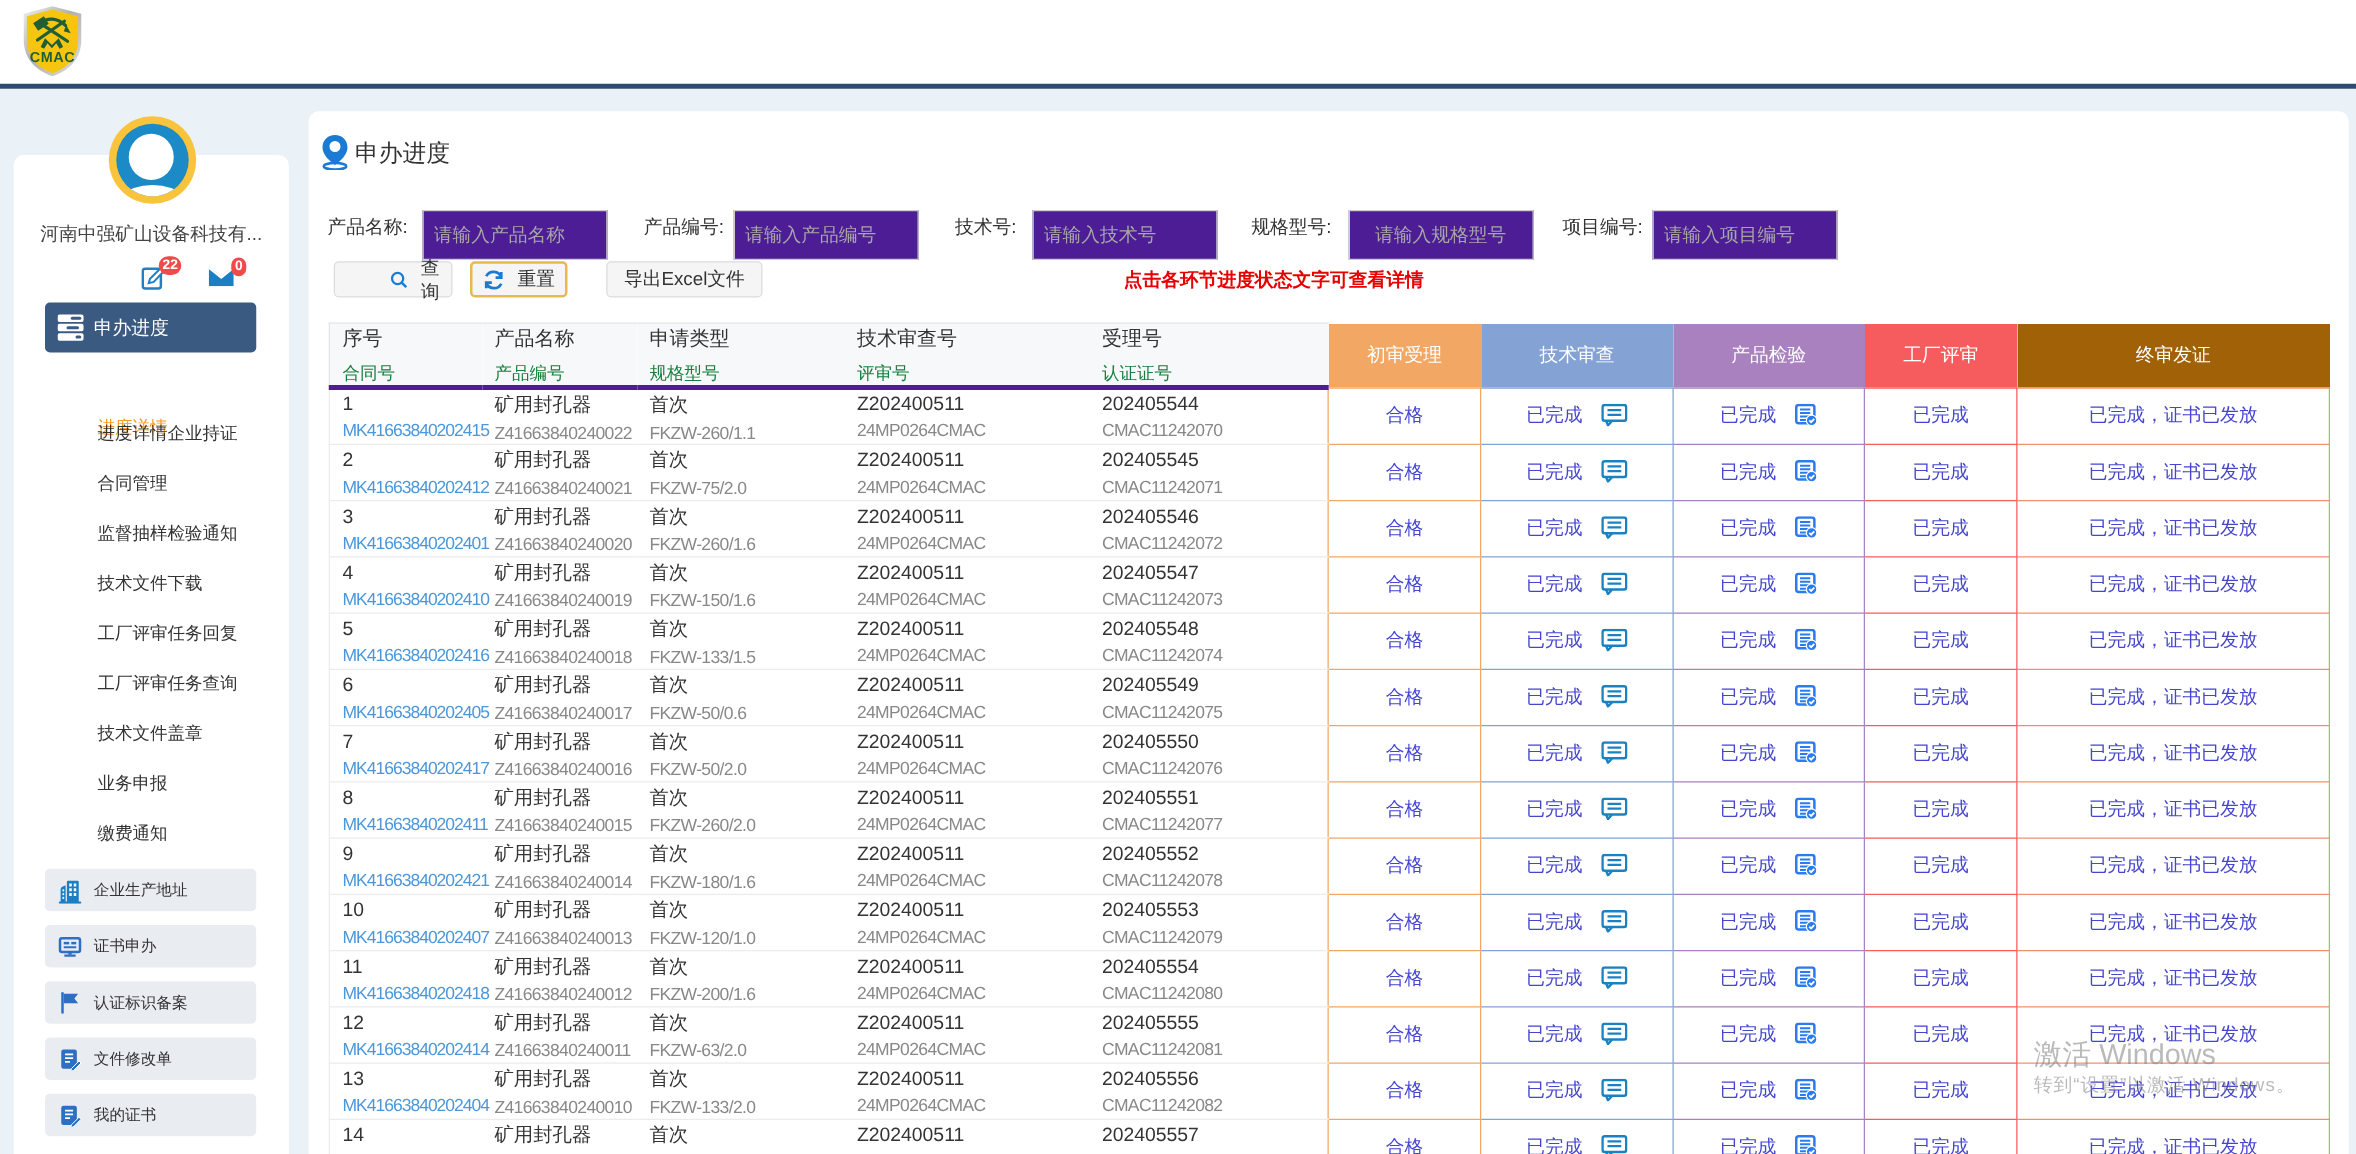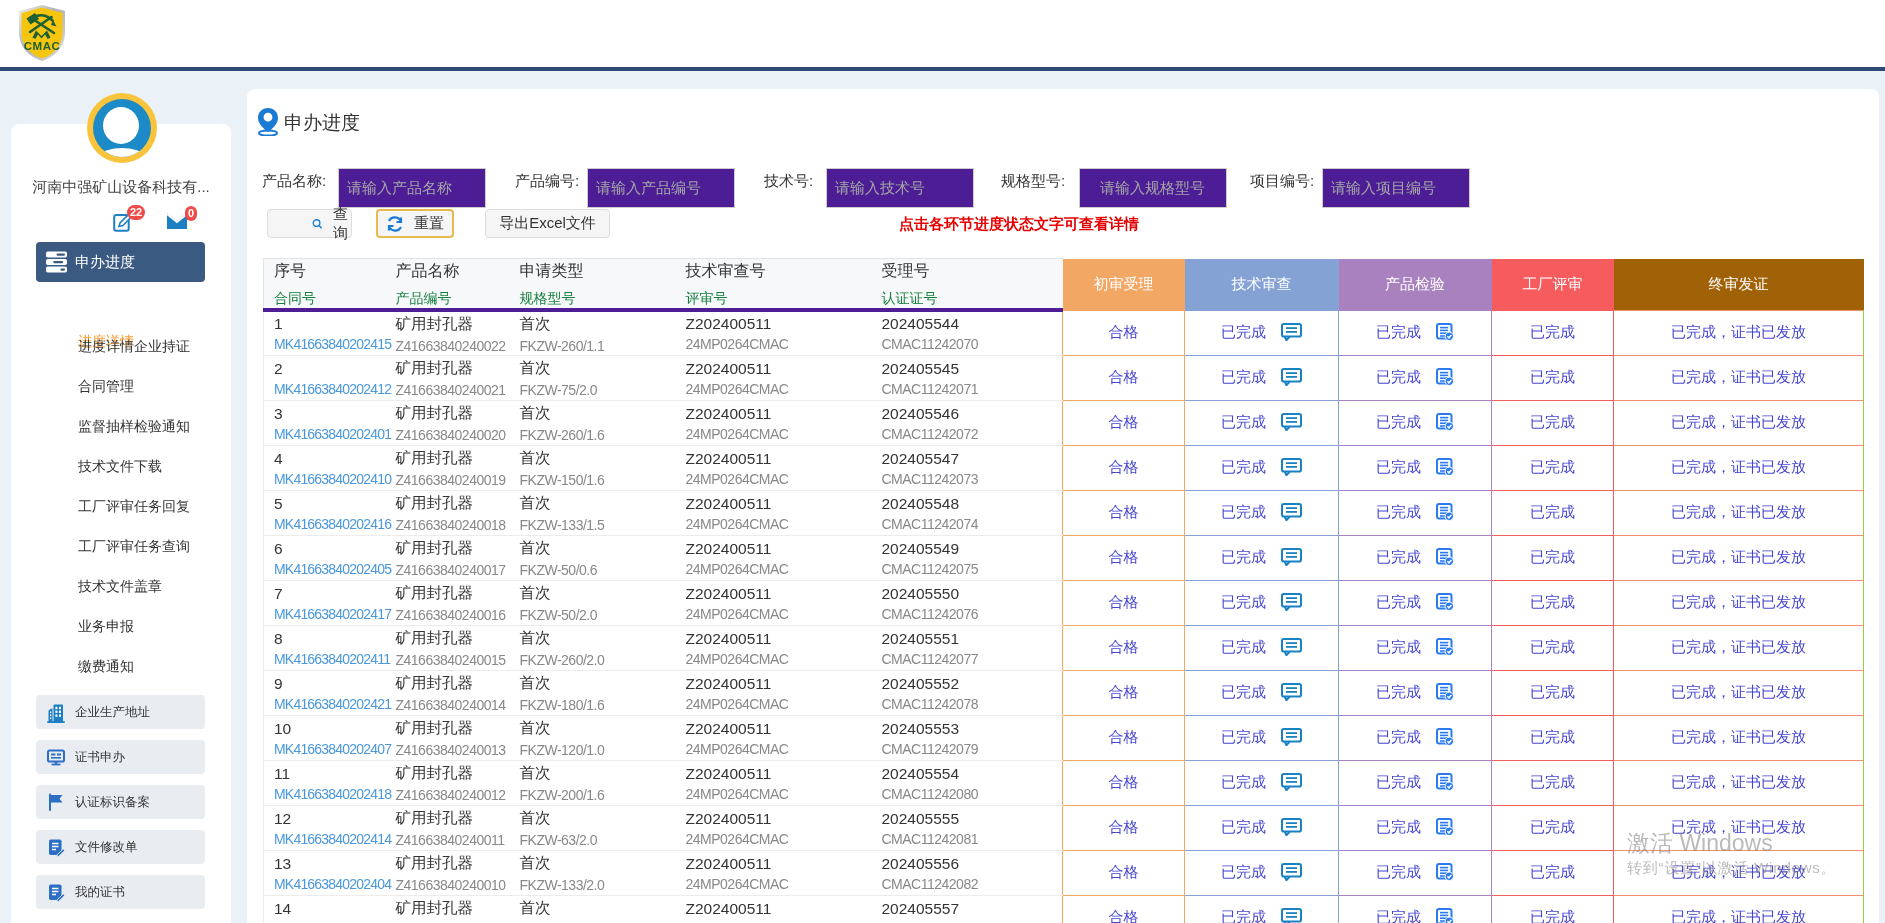--- a/index.html
+++ b/index.html
@@ -186,21 +186,21 @@
   <div class="f-label" style="left:15px;">产品名称:</div>
   <input class="f-input" style="left: 91px;" value="请输入产品名称">
   <div class="f-label" style="left:268px;">产品编号:</div>
   <input class="f-input" style="left: 340px;" value="请输入产品编号">
   <div class="f-label" style="left:517px;">技术号:</div>
   <input class="f-input" style="left: 579px;" value="请输入技术号">
   <div class="f-label" style="left:754px;">规格型号:</div>
   <input class="f-input" style="left: 832px; padding-left: 20px;" value="请输入规格型号">
   <div class="f-label" style="left:1003px;">项目编号:</div>
   <input class="f-input" style="left: 1075px;" value="请输入项目编号">
-  <div class="btn" style="left:20px;width:85px;padding-left:44px;">
+  <div class="btn" style="left:20px;width:95px;padding-left:44px;">
     <svg width="18" height="18" viewBox="0 0 18 18" style="margin-right:10px">
         <circle cx="7.5" cy="7.5" r="5.5" fill="none" stroke="#1a7ad4" stroke-width="2.2"></circle>
         <line x1="11.5" y1="11.5" x2="16" y2="16" stroke="#1a7ad4" stroke-width="2.4"></line>
       </svg>查询
   </div>
   <div class="btn" style="left:129px;width:78px;border:2px solid #e7b94f;">
     <svg width="18" height="18" viewBox="0 0 18 18" style="margin-right:10px">
         <path d="M3 6 A6.5 6.5 0 0 1 15 7 M15 2.5 V7 H10.5 M15 12 A6.5 6.5 0 0 1 3 11 M3 15.5 V11 H7.5" fill="none" stroke="#1a7ad4" stroke-width="2.2"></path>
       </svg>重置
   </div>

